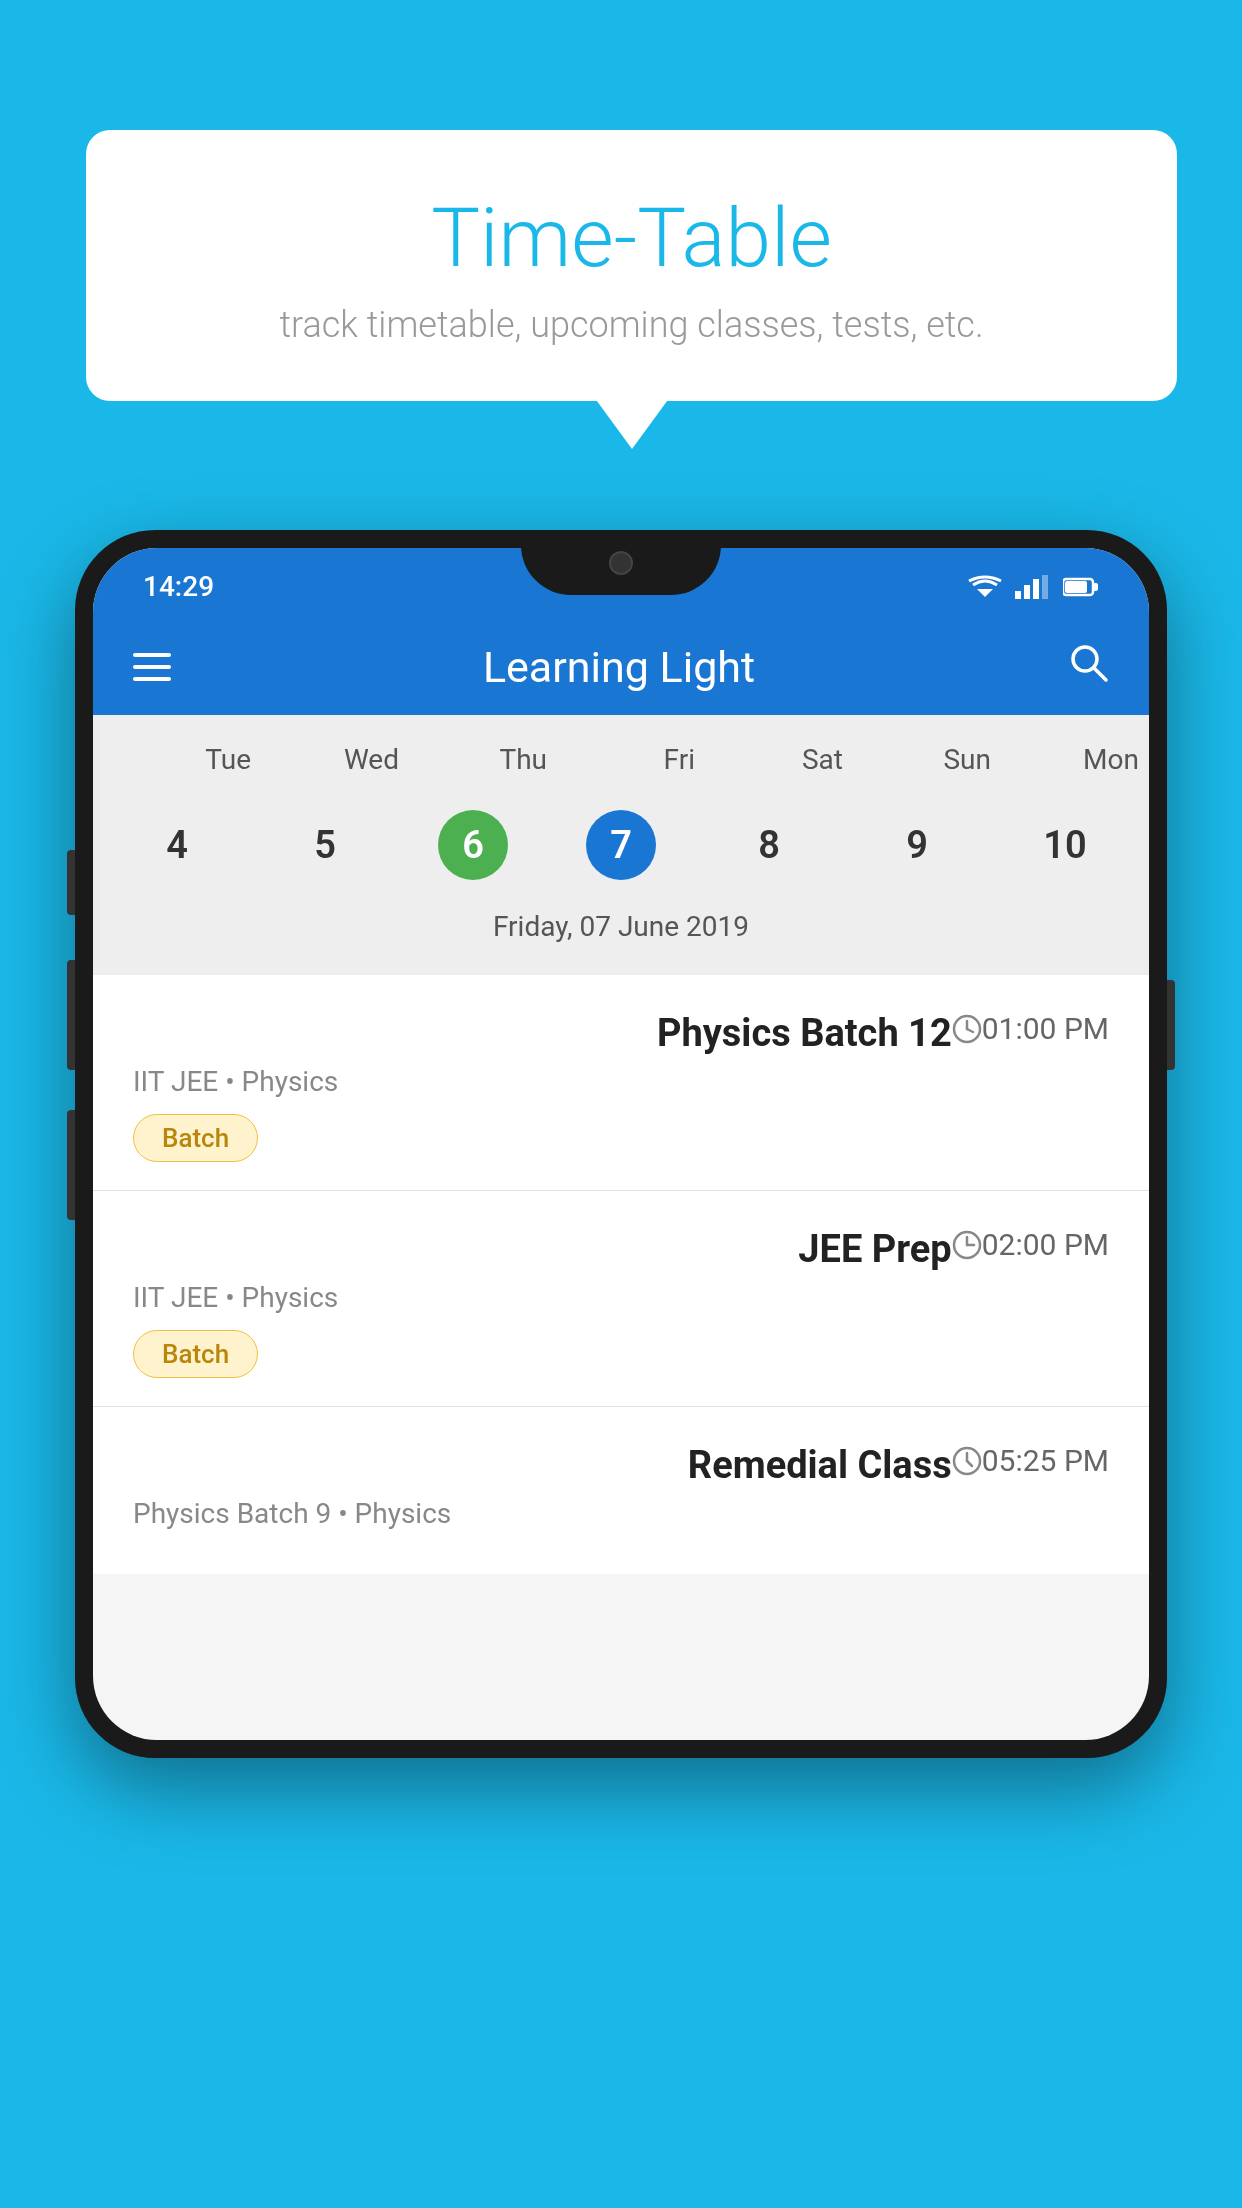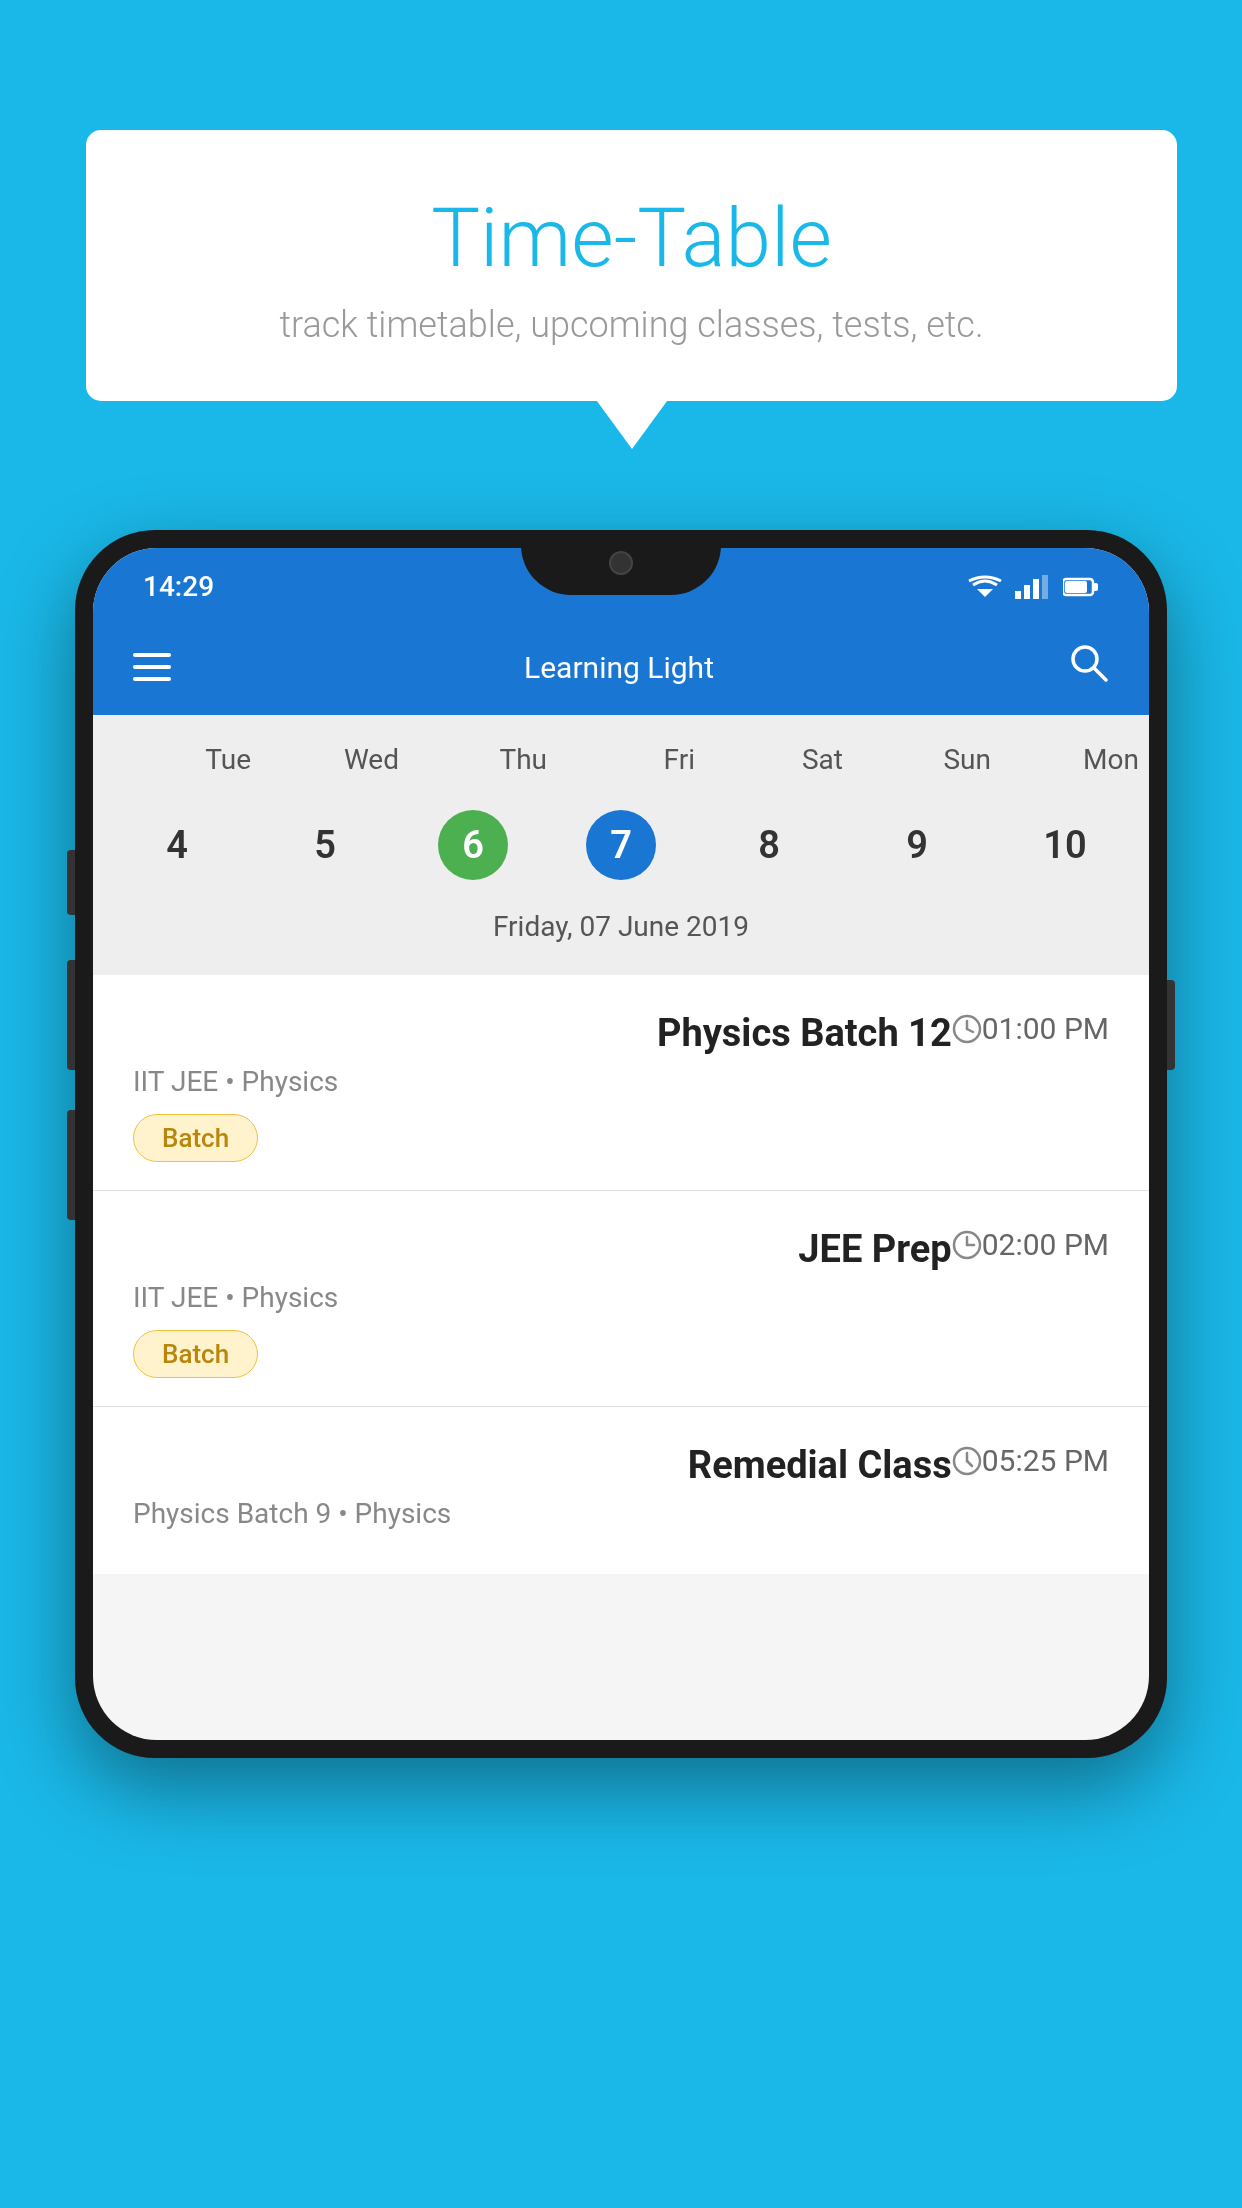--- a/index.html
+++ b/index.html
@@ -17,21 +17,21 @@
     
     .speech-bubble-container {
       position: absolute;
       top: 130px;
       left: 65px;
       right: 65px;
     }
 
     .speech-bubble {
       background: white;
-      border-radius: 15px;
+      border-radius: 24px;
       padding: 60px 50px 55px;
       text-align: center;
       position: relative;
       margin-left: 21px;
     }
 
     .speech-bubble::after {
       content: '';
       position: absolute;
       bottom: -48px;
@@ -156,21 +156,21 @@
 
     .hamburger-line {
       width: 38px;
       height: 4px;
       background: white;
       border-radius: 2px;
     }
 
     .app-title {
       color: white;
-      font-size: 30px;
+      font-size: 43px;
       font-weight: 400;
     }
 
     .search-icon-btn {
       color: white;
       font-size: 42px;
       cursor: pointer;
     }
 
     

